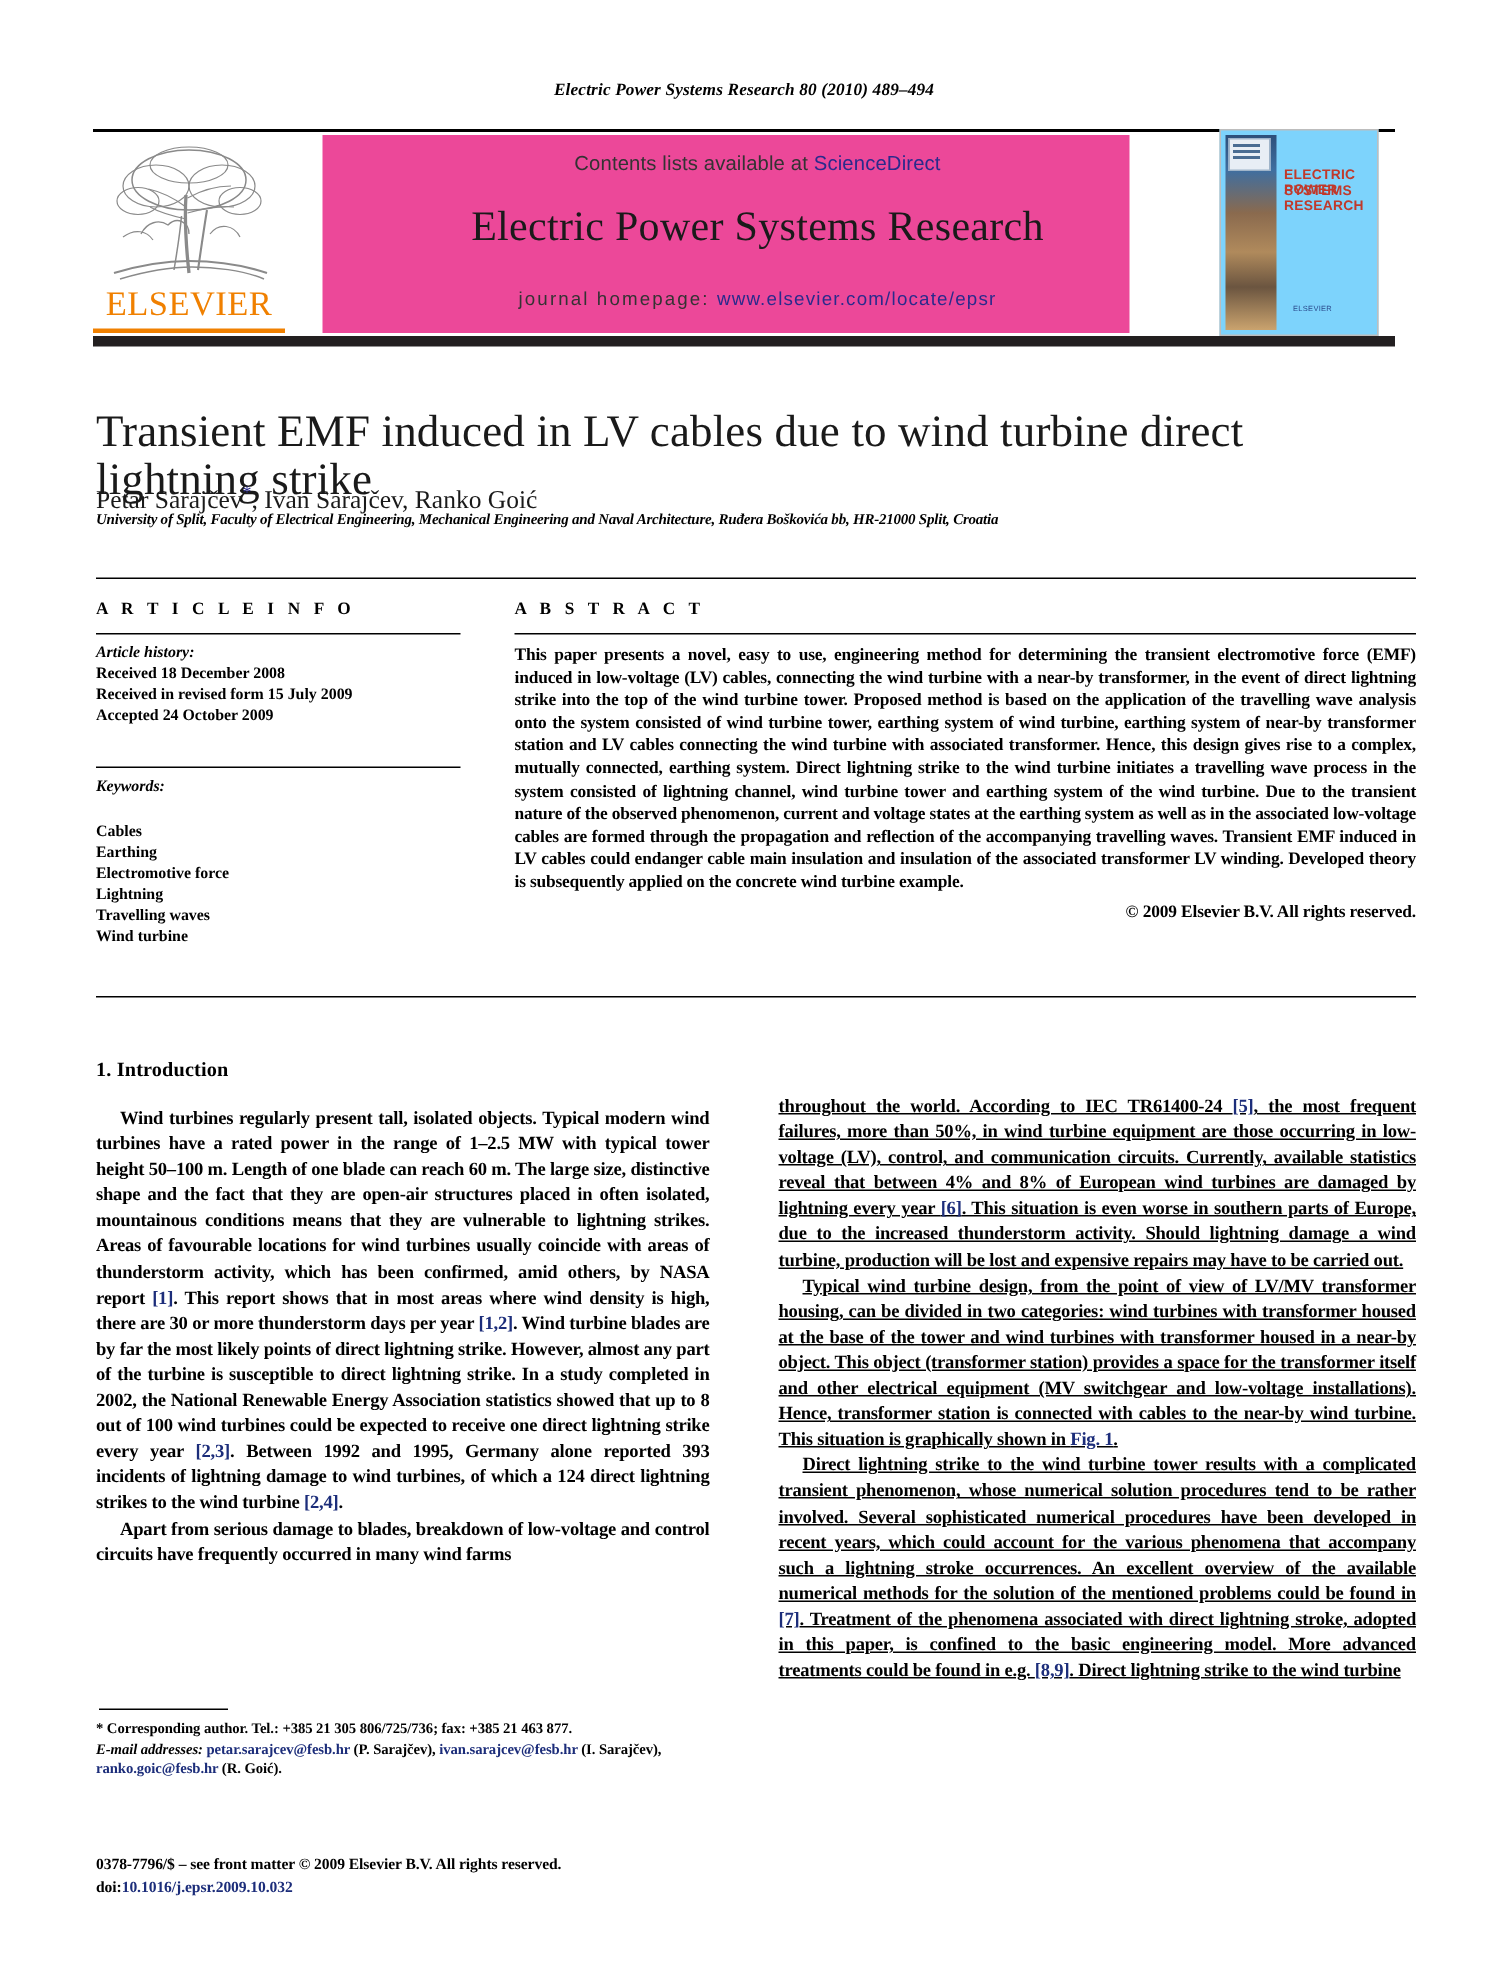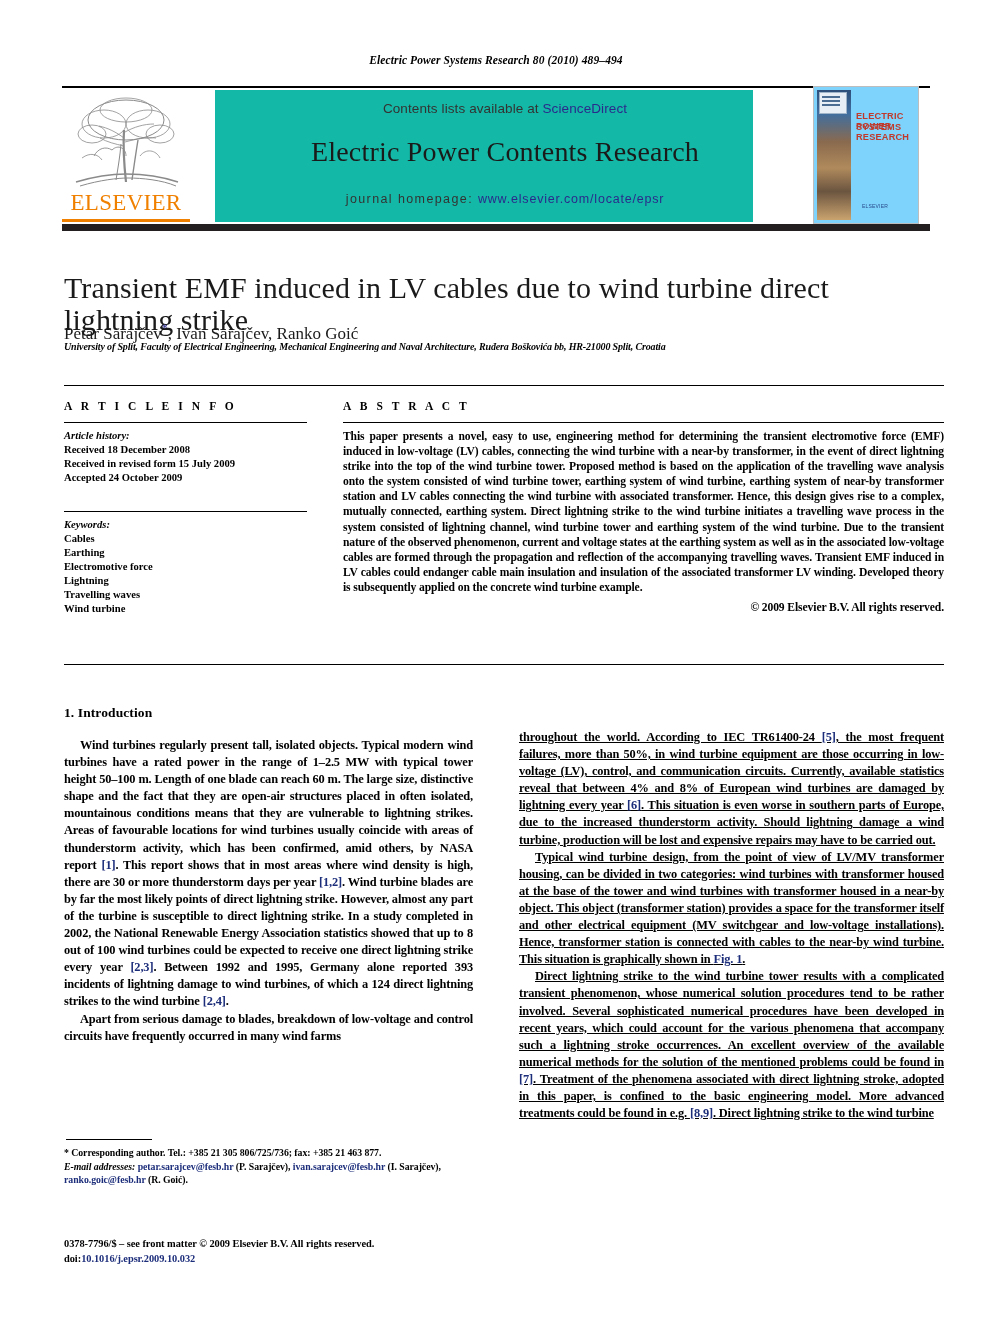--- a/index.html
+++ b/index.html
@@ -91,21 +91,21 @@
     height: 3px;
     background: #f08000;
   }
 
   .banner {
     position: absolute;
     left: 153px;
     top: 4px;
     width: 538px;
     height: 132px;
-    background: #14b8a6;
+    background: #ec4899;
   }
   .banner-line1 {
     position: absolute;
     top: 11px;
     left: 0;
     width: 580px;
     text-align: center;
     font-family: "Liberation Sans", sans-serif;
     font-size: 13.5px;
     color: #333333;
@@ -289,21 +289,21 @@
     font-style: italic;
     font-weight: bold;
     line-height: 14px;
   }
   .info-line {
     font-size: 10.6px;
     font-weight: bold;
     line-height: 14px;
   }
   .info-gap { height: 26px; }
-  .kw-list { margin-top: 0; }
+  .kw-list { margin-top: 16px; }
 
   .abs-col {
     position: absolute;
     left: 343px;
     top: 400px;
     width: 601px;
   }
   .abs-text {
     font-size: 11.6px;
     line-height: 15.1px;
@@ -426,21 +426,21 @@
         </g>
       </svg>
       <div class="elsevier-word">ELSEVIER</div>
       <div class="elsevier-underbar"></div>
     </div>
 
     <div class="banner">
       <div class="banner-line1">
         <span>Contents lists available at </span><span class="sd">ScienceDirect</span>
       </div>
-      <div class="banner-title">Electric Power Contents Research</div>
+      <div class="banner-title">Electric Power Systems Research</div>
       <div class="banner-homepage">
         <span>journal homepage:</span>
         <span class="url">www.elsevier.com/locate/epsr</span>
       </div>
     </div>
 
     <div class="cover-thumb">
       <div class="cover-strip"></div>
       <div class="cover-badge"></div>
       <div class="cover-badge-lines"></div>

